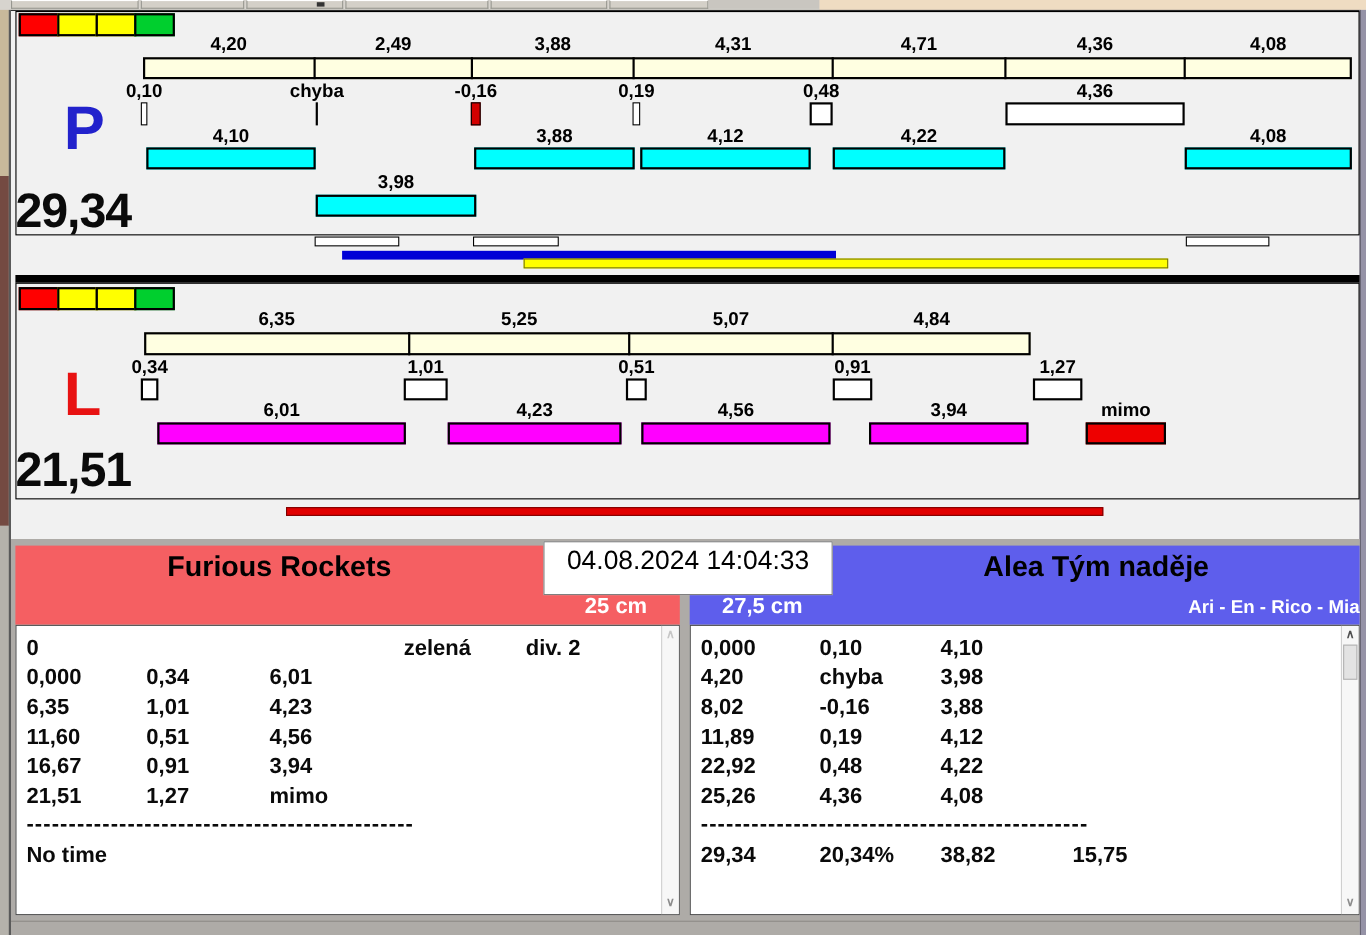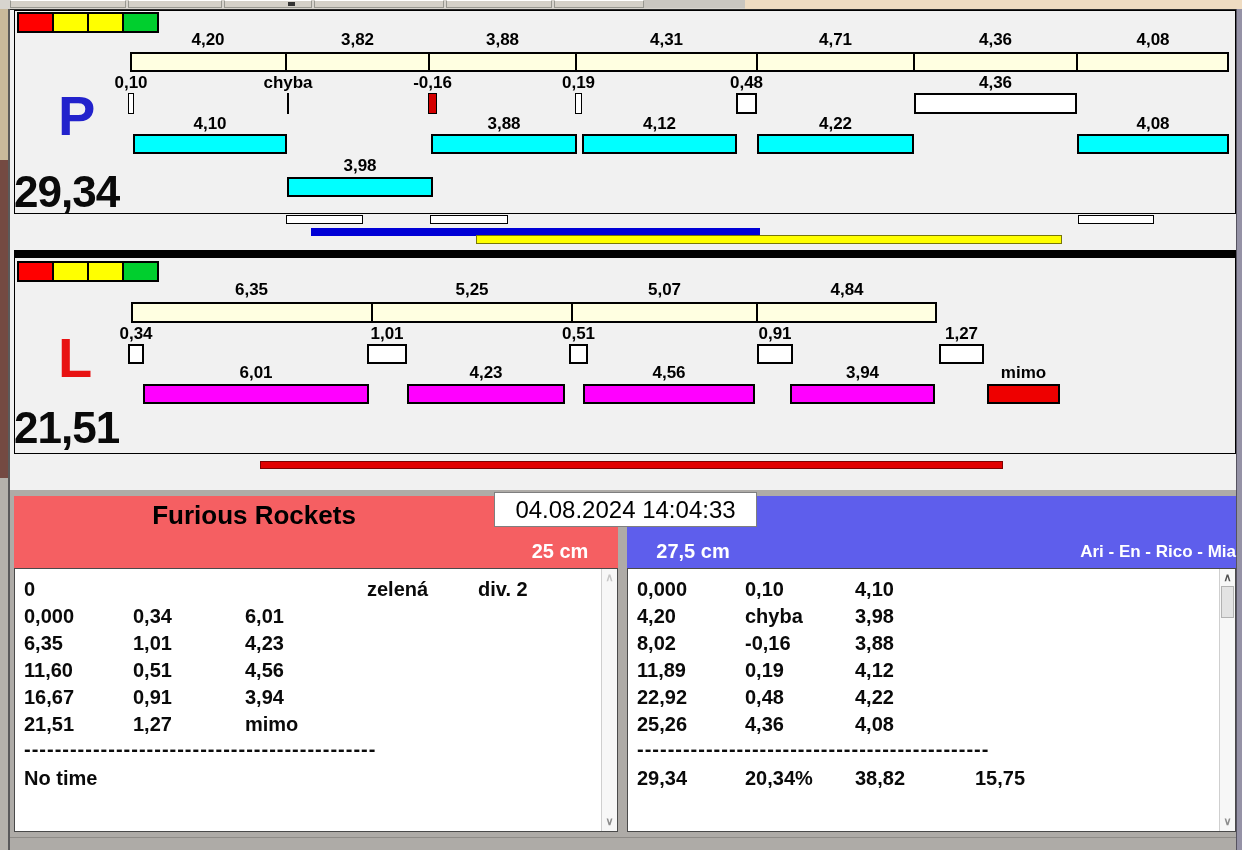--- a/index.html
+++ b/index.html
@@ -70,21 +70,21 @@
       <div class="light" style="left: 35px; background: rgb(255, 255, 0);"></div>
       <div class="light" style="left: 70px; background: rgb(255, 255, 0);"></div>
       <div class="light" style="left: 105px; background: rgb(0, 207, 46);"></div>
     </div>
   <div class="letter" style="left:58px;top:88px;color:var(--letter-p,#2222CC);">P</div>
   <div class="total" style="left:14px;top:170px;">29,34</div>
 
   <div class="layer">
       <div class="bar cream" style="left: 130px; top: 52px; width: 1099px; height: 20px;"></div>
       <div class="lbl" style="left: 138px; top: 30px; width: 140px;">4,20</div>
-      <div class="lbl" style="left: 287.5px; top: 30px; width: 140px;">3,82</div>
+      <div class="lbl" style="left: 287.5px; top: 30px; width: 140px;">2,49</div>
       <div class="abs" style="left: 285px; top: 52px; width: 2px; height: 20px; background: rgb(0, 0, 0);"></div>
       <div class="lbl" style="left: 432.5px; top: 30px; width: 140px;">3,88</div>
       <div class="abs" style="left: 428px; top: 52px; width: 2px; height: 20px; background: rgb(0, 0, 0);"></div>
       <div class="lbl" style="left: 596.5px; top: 30px; width: 140px;">4,31</div>
       <div class="abs" style="left: 575px; top: 52px; width: 2px; height: 20px; background: rgb(0, 0, 0);"></div>
       <div class="lbl" style="left: 765.5px; top: 30px; width: 140px;">4,71</div>
       <div class="abs" style="left: 756px; top: 52px; width: 2px; height: 20px; background: rgb(0, 0, 0);"></div>
       <div class="lbl" style="left: 925.5px; top: 30px; width: 140px;">4,36</div>
       <div class="abs" style="left: 913px; top: 52px; width: 2px; height: 20px; background: rgb(0, 0, 0);"></div>
       <div class="lbl" style="left: 1083px; top: 30px; width: 140px;">4,08</div>
@@ -209,23 +209,24 @@
       <div class="cell" style="left: 133px; top: 713px;">1,27</div>
       <div class="cell" style="left: 245px; top: 713px;">mimo</div>
     </div>
   <div class="cell dashes" style="left:24px;top:738px;">----------------------------------------------</div>
   <div class="cell" style="left:24px;top:767px;">No time</div>
   <div class="scrollbar" style="left:601px;top:569px;height:262px;">
     <span class="sarrow" style="top:2px;color:#C6C6C6;">∧</span>
     <span class="sarrow" style="top:246px;color:#8C8C8C;">∨</span>
   </div>
 
-  <div class="datebox" style="left:494px;top:492px;width:263px;height:35px;">04.08.2024 14:04:33</div>
+  <div class="datebox" style="left:494px;top:492px;width:263px;height:49px;">04.08.2024 14:04:33</div>
 
   <div class="abs" style="left:627px;top:496px;width:609px;height:72px;background:var(--team-right,#5E5EEC);"></div>
+  <div class="hdr-title" style="left:757px;top:500px;width:479px;">Alea Tým naděje</div>
   <div class="hdr-sub" style="left:757px;top:542px;width:479px;text-align:right;">Ari - En - Rico - Mia</div>
   <div class="hdr-size" style="left:638px;top:540px;width:110px;">27,5 cm</div>
 
   <div class="table-box" style="left:627px;top:568px;width:609px;height:264px;"></div>
   <div class="layer">
       <div class="cell" style="left: 637px; top: 578px;">0,000</div>
       <div class="cell" style="left: 745px; top: 578px;">0,10</div>
       <div class="cell" style="left: 855px; top: 578px;">4,10</div>
       <div class="cell" style="left: 637px; top: 605px;">4,20</div>
       <div class="cell" style="left: 745px; top: 605px;">chyba</div>

